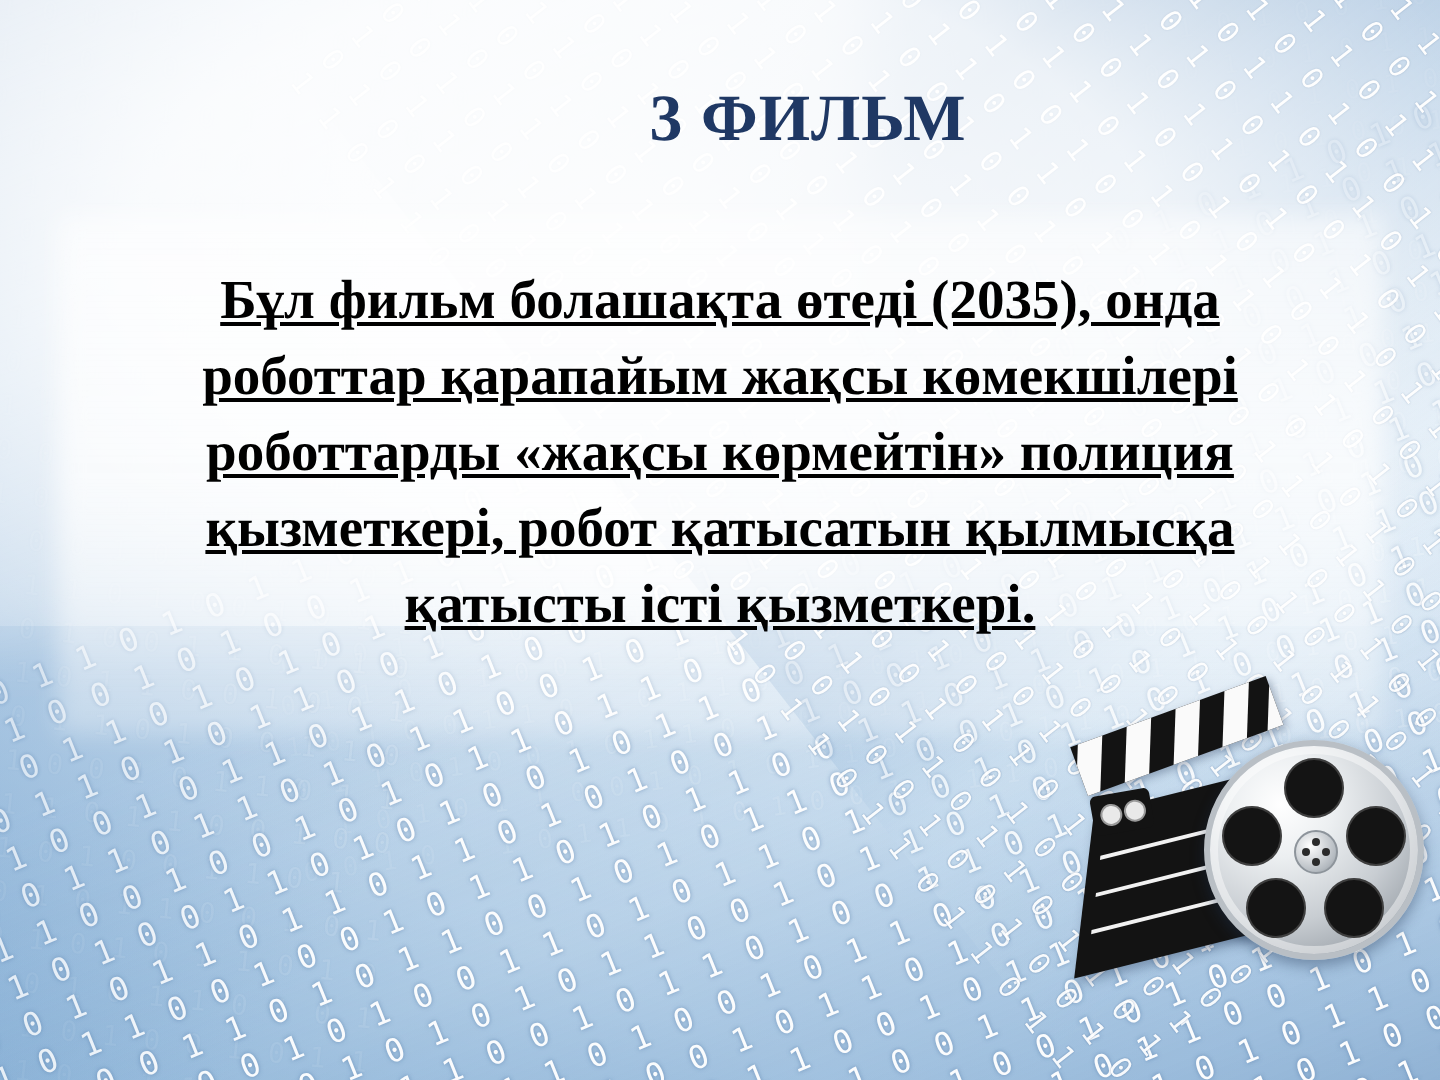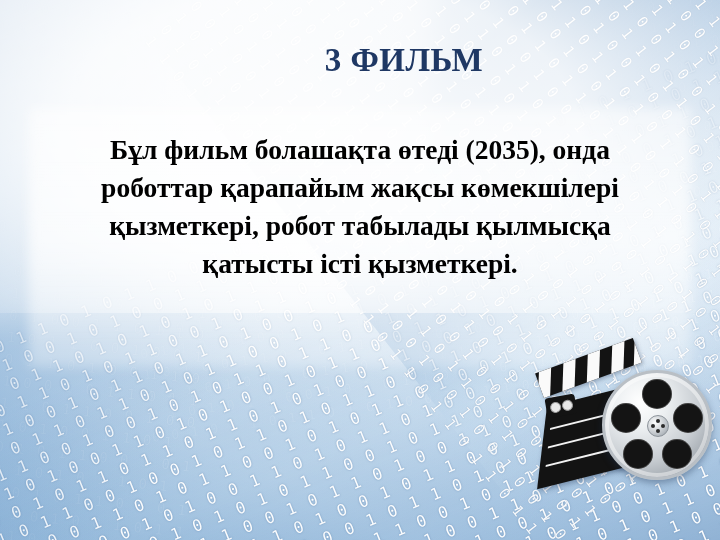--- a/index.html
+++ b/index.html
@@ -135,20 +135,21 @@
   }
   .body-text{
     position:absolute;left:28px;top:131px;width:664px;
     text-align:center;
     font-family:"Liberation Serif", serif;
     font-weight:bold;
     font-size:27.5px;
     line-height:38px;
     color:#000000;
     z-index:8;
+    text-decoration:underline;
   }
   .body-text .ln{display:block;}
 
   
   .art{
     position:absolute;left:536px;top:352px;width:176px;height:140px;z-index:9;
   }
 
   
   .clap{position:absolute;left:6px;top:14px;width:104px;height:112px;}
@@ -374,21 +375,22 @@
     <div class="bg-wash3"></div>
     <div class="veil-top"></div>
     <div class="veil-mid"></div>
   </div>
 
   <div class="title">3 ФИЛЬМ</div>
 
   <div class="body-text">
     <span class="ln">Бұл фильм болашақта өтеді (2035), онда</span>
     <span class="ln">роботтар қарапайым жақсы көмекшілері</span>
-    <span class="ln">қызметкері, робот табылады қылмысқа</span>
+    <span class="ln">роботтарды «жақсы көрмейтін» полиция</span>
+    <span class="ln">қызметкері, робот қатысатын қылмысқа</span>
     <span class="ln">қатысты істі қызметкері.</span>
   </div>
 
   <div class="art">
 
     <div class="filmstrip">
       <span class="perf" style="left:5px;"></span>
       <span class="perf" style="left:21px;"></span>
       <span class="perf" style="left:37px;"></span>
       <span class="perf" style="left:53px;"></span>

